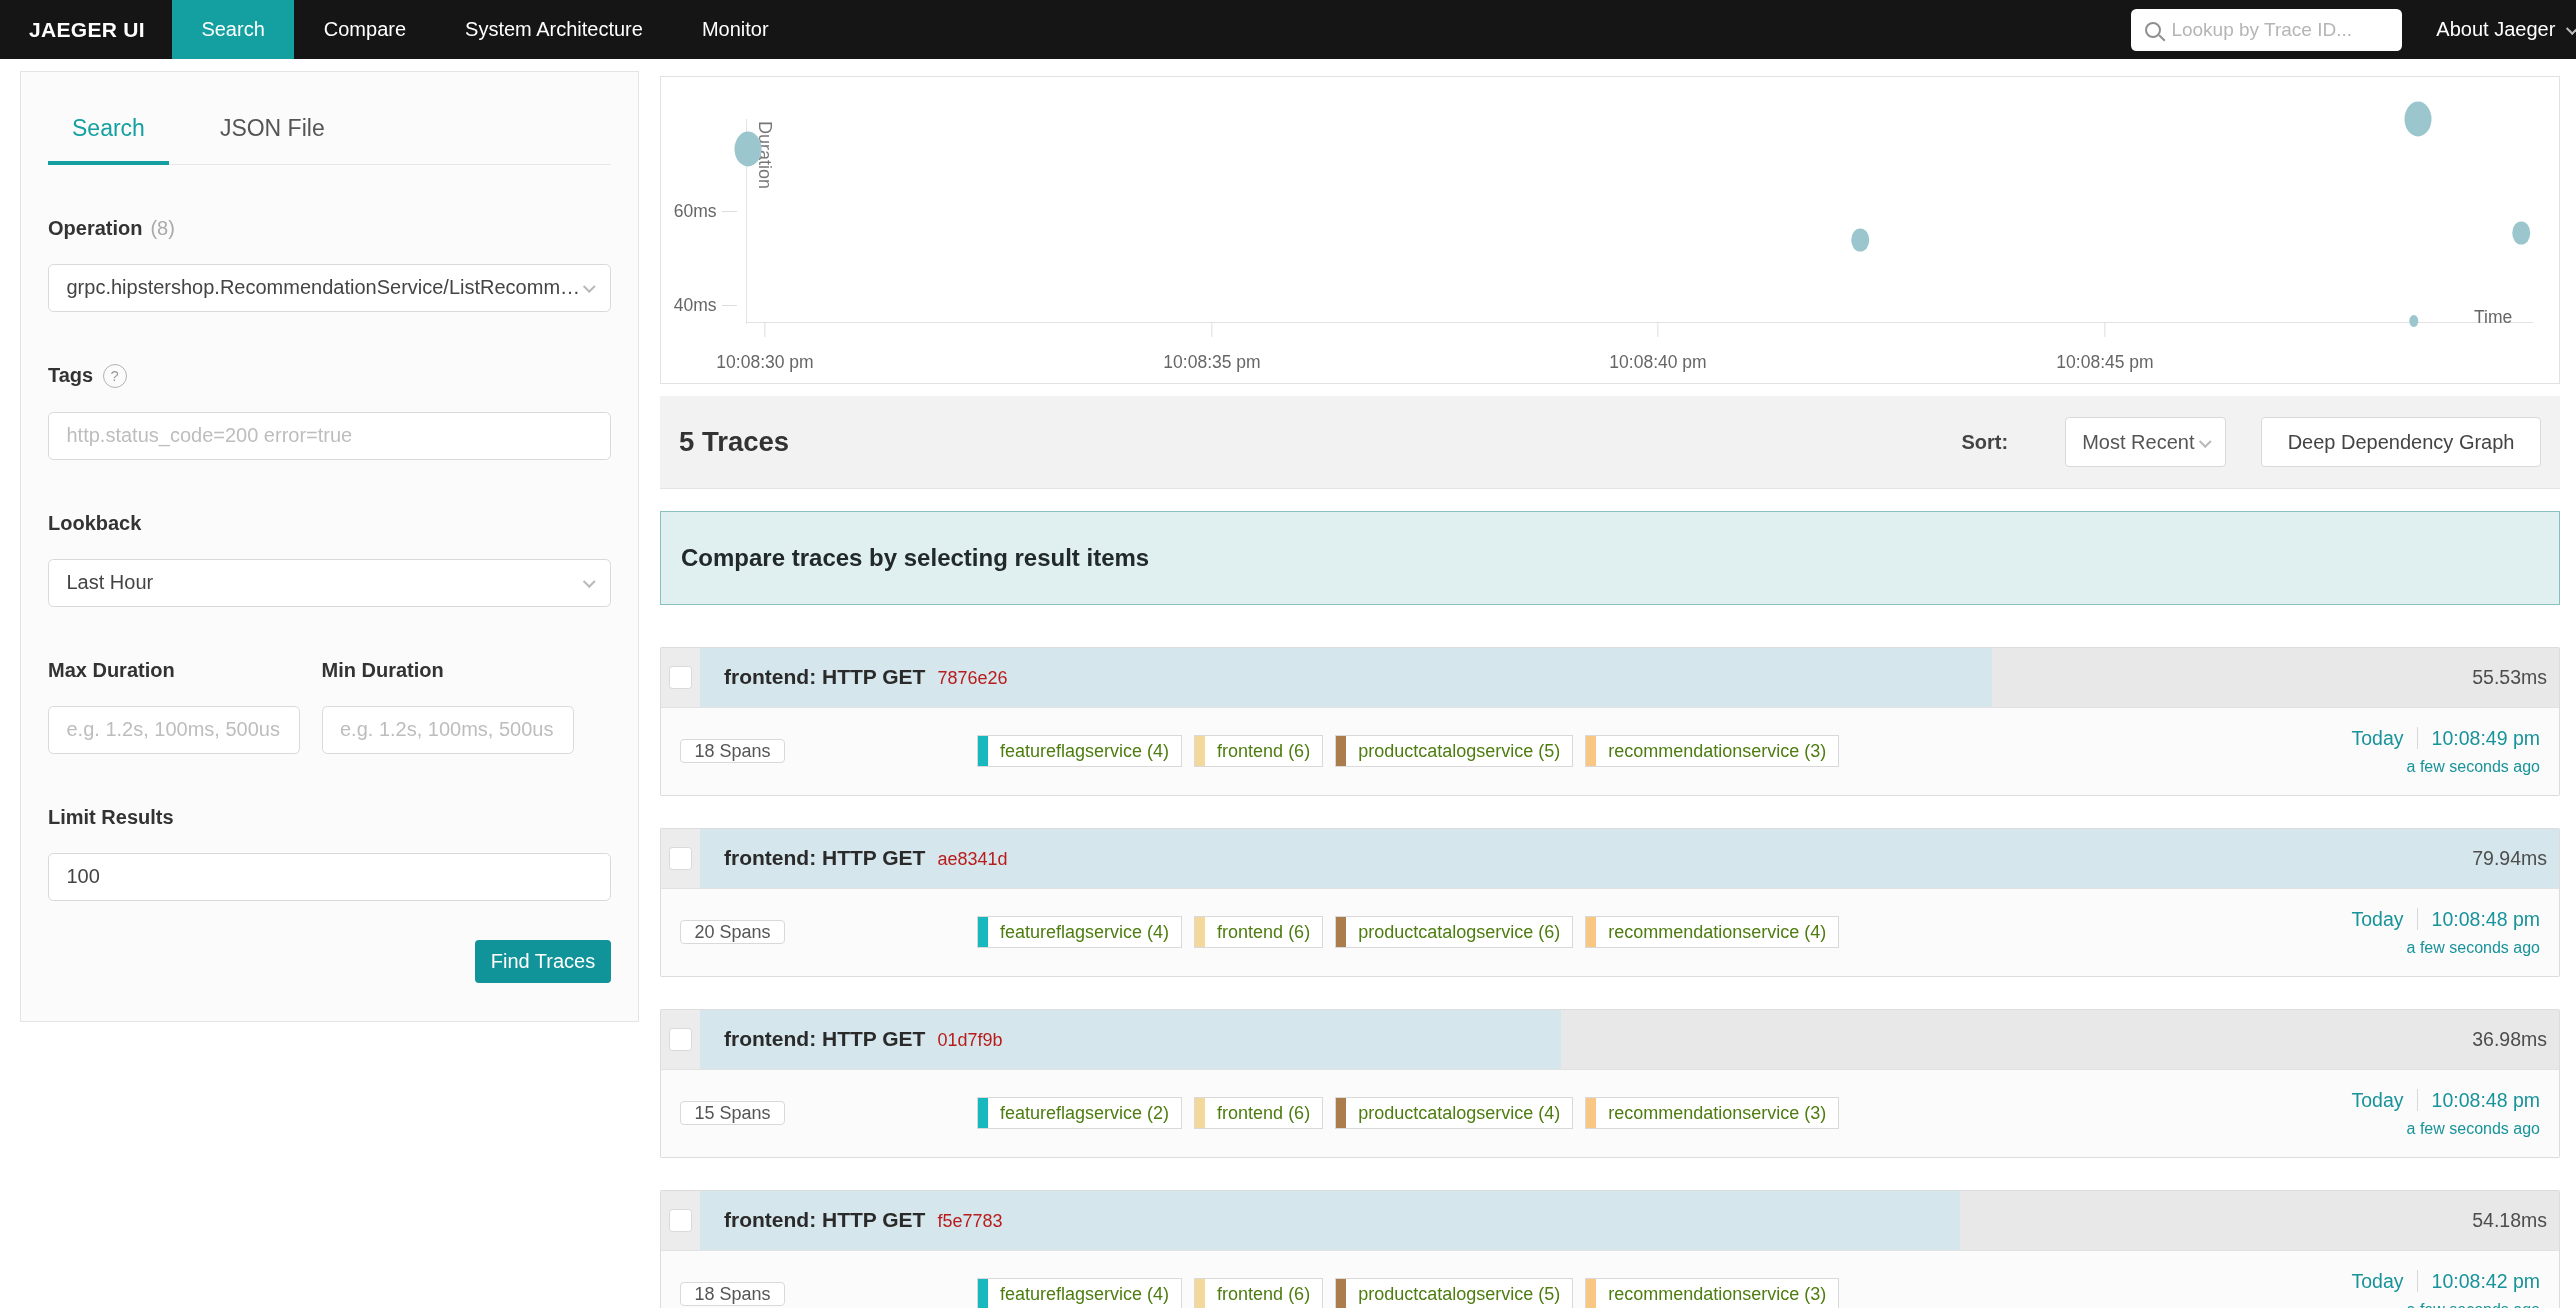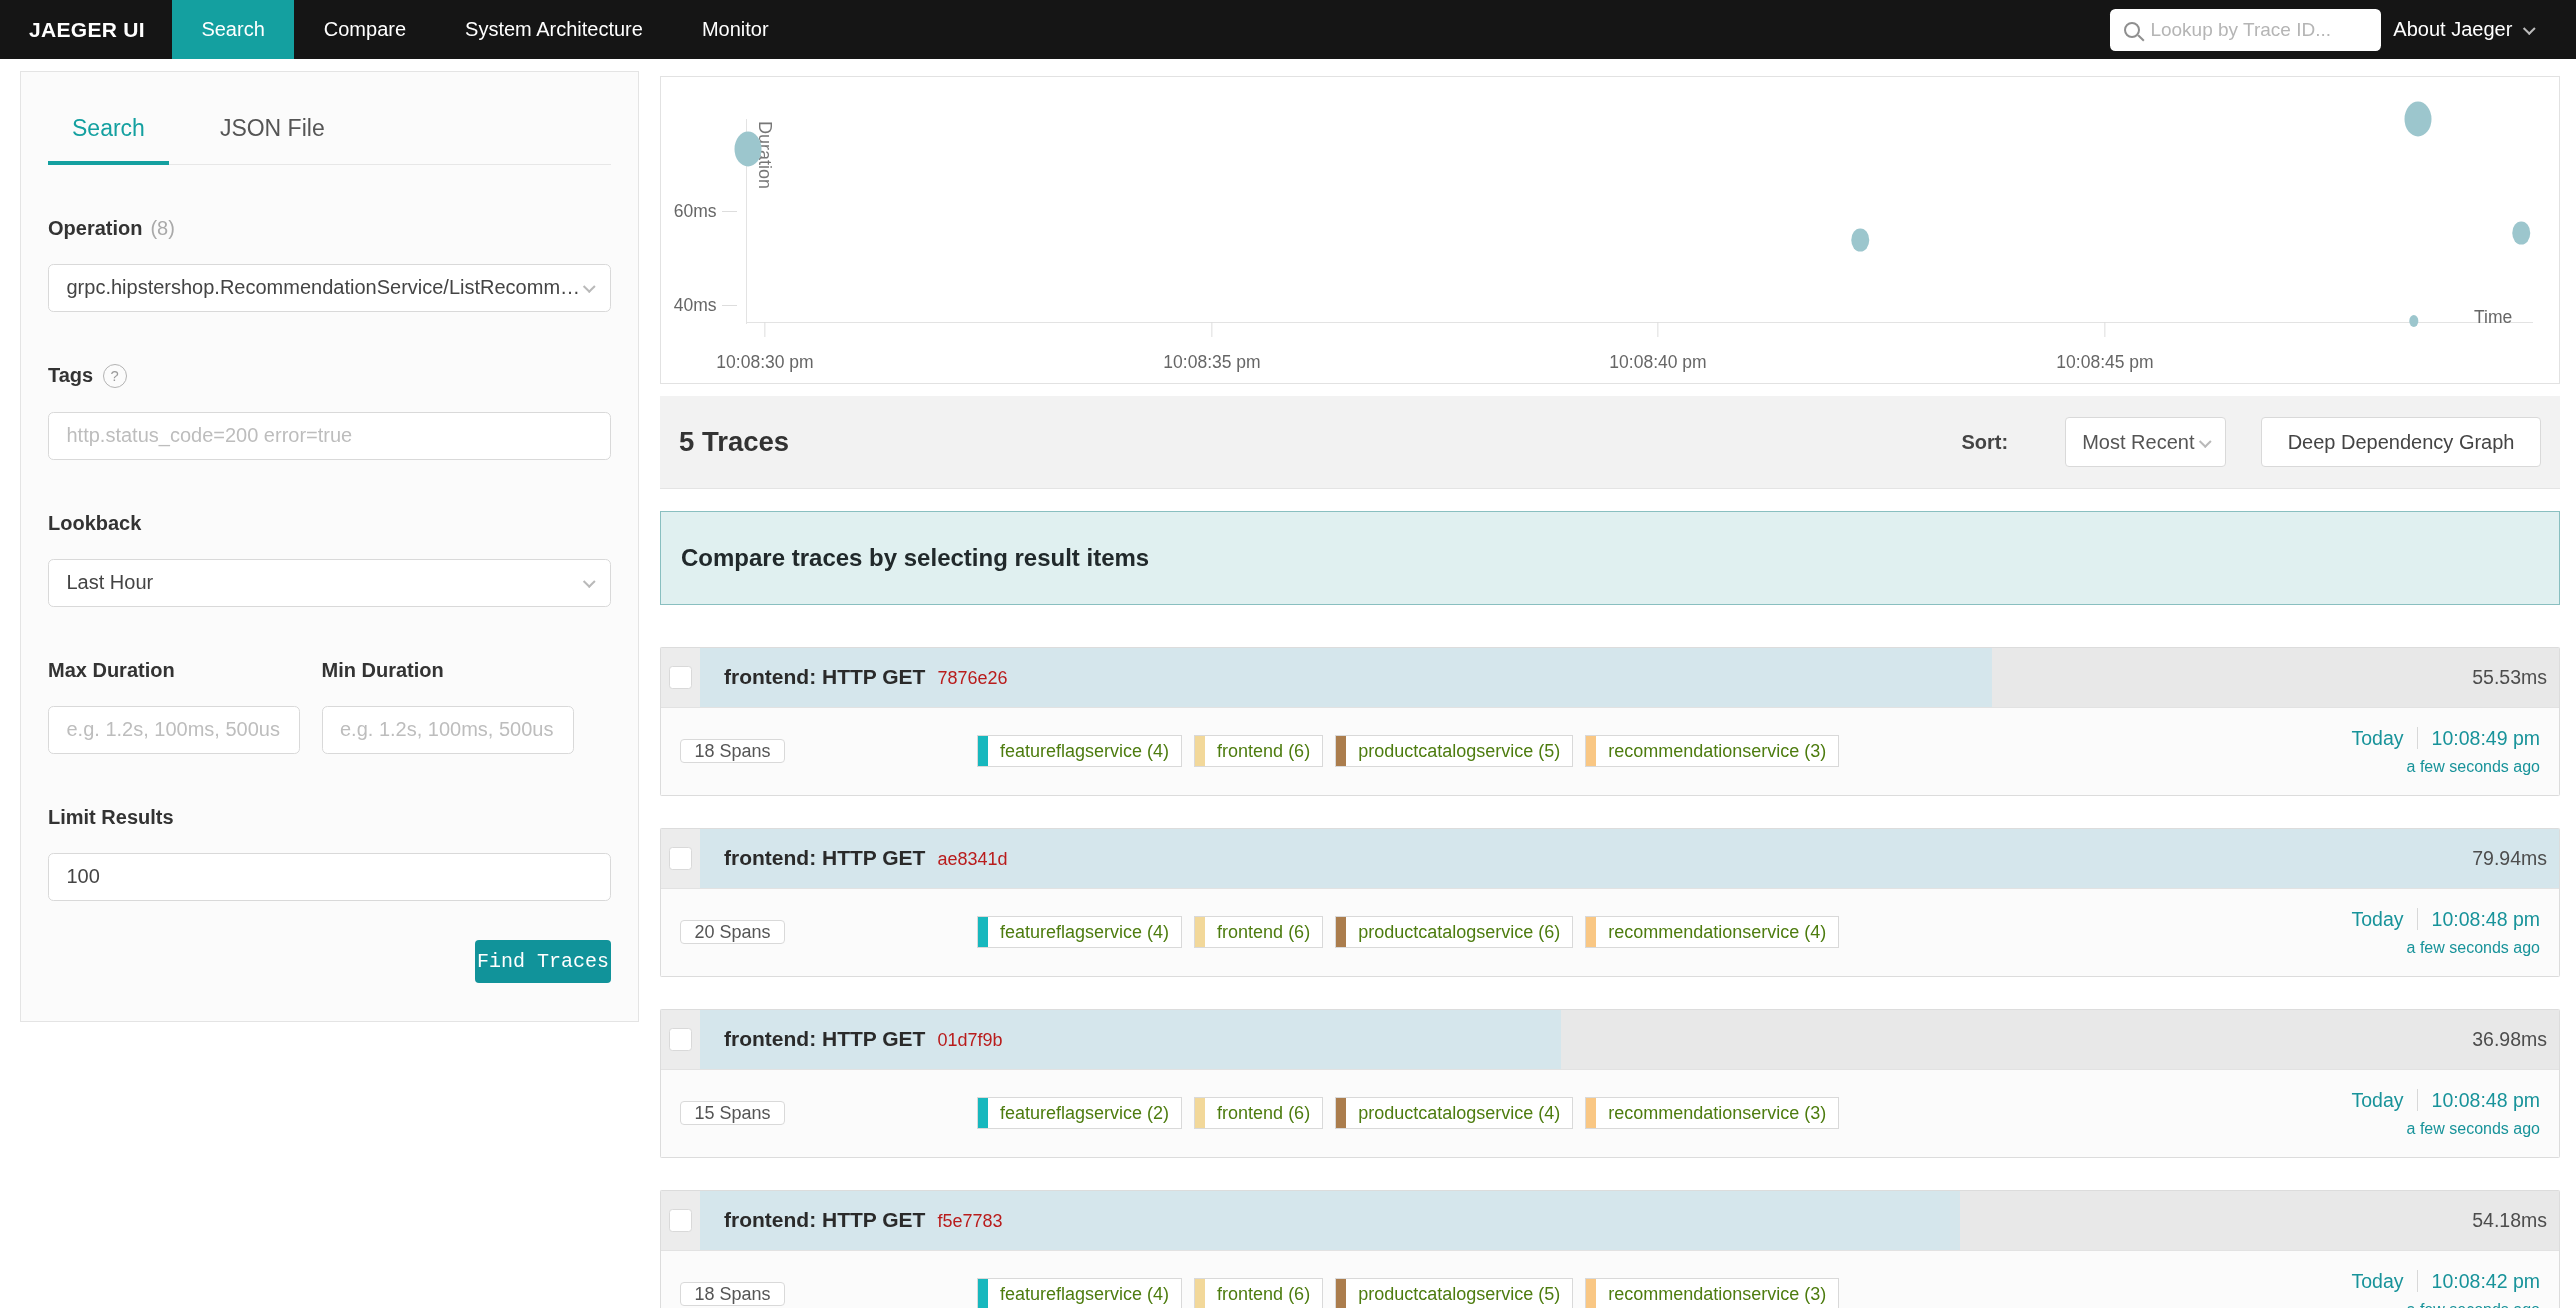--- a/index.html
+++ b/index.html
@@ -8,21 +8,21 @@
     overflow: hidden; background: #ffffff;
     font-family: "Liberation Sans", sans-serif; color: #444;
     position: relative;
   }
 
   
   .topnav { height: 59px; background: #151515; display: flex; align-items: stretch; }
   .brand { display: flex; align-items: center; padding: 0 27px 0 29px; color: #fff; font-size: 21px; font-weight: bold; letter-spacing: 0.3px; }
   .nav-item { display: flex; align-items: center; padding: 0 29.5px; color: #fff; font-size: 20px; cursor: pointer; }
   .nav-item.active { background: #14a0a0; }
-  .nav-right { margin-left: auto; display: flex; align-items: center; gap: 12px; padding-right: 43px; }
+  .nav-right { margin-left: auto; display: flex; align-items: center; gap: 34px; }
   .trace-lookup { width: 271px; height: 42px; background: #fff; border-radius: 5.4px; display: flex; align-items: center; padding: 0 13.4px; gap: 10.7px; }
   .mag { width: 16px; height: 16px; border: 2px solid #8f8f8f; border-radius: 50%; position: relative; flex: 0 0 auto; }
   .mag::after { content: ""; position: absolute; width: 2px; height: 8px; background: #8f8f8f; right: -4px; bottom: -6px; transform: rotate(-45deg); }
   .trace-lookup input { border: none; outline: none; width: 100%; font-size: 19px; color: #444; font-family: "Liberation Sans", sans-serif; }
   .trace-lookup input::placeholder { color: #b5b5b5; }
   .about { display: flex; align-items: center; gap: 12px; color: #fff; font-size: 20px; cursor: pointer; }
   .chev { width: 8.7px; height: 8.7px; border-right: 2px solid #bbb; border-bottom: 2px solid #bbb; transform: rotate(45deg) translateY(-1.3px); flex: 0 0 auto; }
   .chev.dark { border-color: #b9b9b9; }
 
   
@@ -38,21 +38,21 @@
   .field-count { color: #a9a9a9; font-weight: normal; margin-left: 8px; }
   .qmark { width: 24px; height: 24px; border: 1.3px solid #b3b3b3; border-radius: 50%; color: #9a9a9a; font-size: 14.8px; font-weight: normal; display: inline-flex; align-items: center; justify-content: center; margin-left: 9.4px; }
   .control { height: 48px; width: 100%; background: #fff; border: 0.7px solid #d9d9d9; border-radius: 5.4px;
     display: flex; align-items: center; justify-content: space-between; padding: 0 17.5px; font-size: 20px; color: #444; cursor: pointer; }
   .control .val { white-space: nowrap; overflow: hidden; text-overflow: ellipsis; }
   input.control { cursor: text; font-family: "Liberation Sans", sans-serif; }
   input.control::placeholder { color: #bdbdbd; }
   .two-col { display: flex; gap: 21.5px; }
   .two-col .col { flex: 0 0 252px; }
   .find-row { display: flex; justify-content: flex-end; margin-top: 39px; }
-  .find-btn { width: 136px; height: 43px; background: #11939a; color: #fff; font-size: 20px; border: none; border-radius: 4px; cursor: pointer; font-family: Liberation Mono, monospace; }
+  .find-btn { width: 136px; height: 43px; background: #11939a; color: #fff; font-size: 20px; border: none; border-radius: 4px; cursor: pointer; font-family: Liberation Sans, sans-serif; }
 
   
   .main { position: absolute; left: 660px; top: 0; width: 1900px; }
 
   .chart-card { margin-top: 76px; height: 308px; background: #fff; border: 0.7px solid #e2e2e2; position: relative; }
   .y-axis { position: absolute; left: 85px; top: 42px; width: 1.3px; height: 205px; background: #e3e3e3; }
   .x-axis { position: absolute; left: 85px; top: 245px; width: 1787px; height: 1.3px; background: #e3e3e3; }
   .ylabel { position: absolute; left: 93px; top: 44px; writing-mode: vertical-rl; font-size: 18px; color: #777; }
   .xlabel { position: absolute; left: 1813px; top: 230px; font-size: 17.5px; color: #666; }
   .ytick { position: absolute; left: 0; width: 85px; transform: translateY(-50%); }

